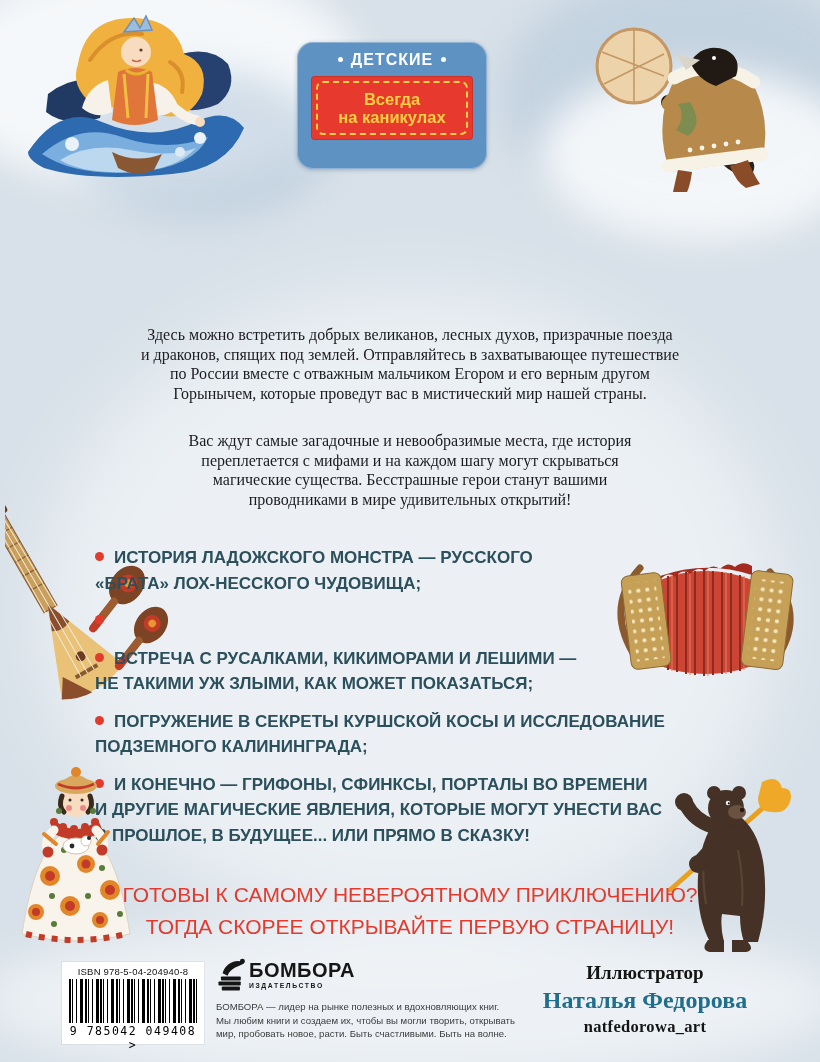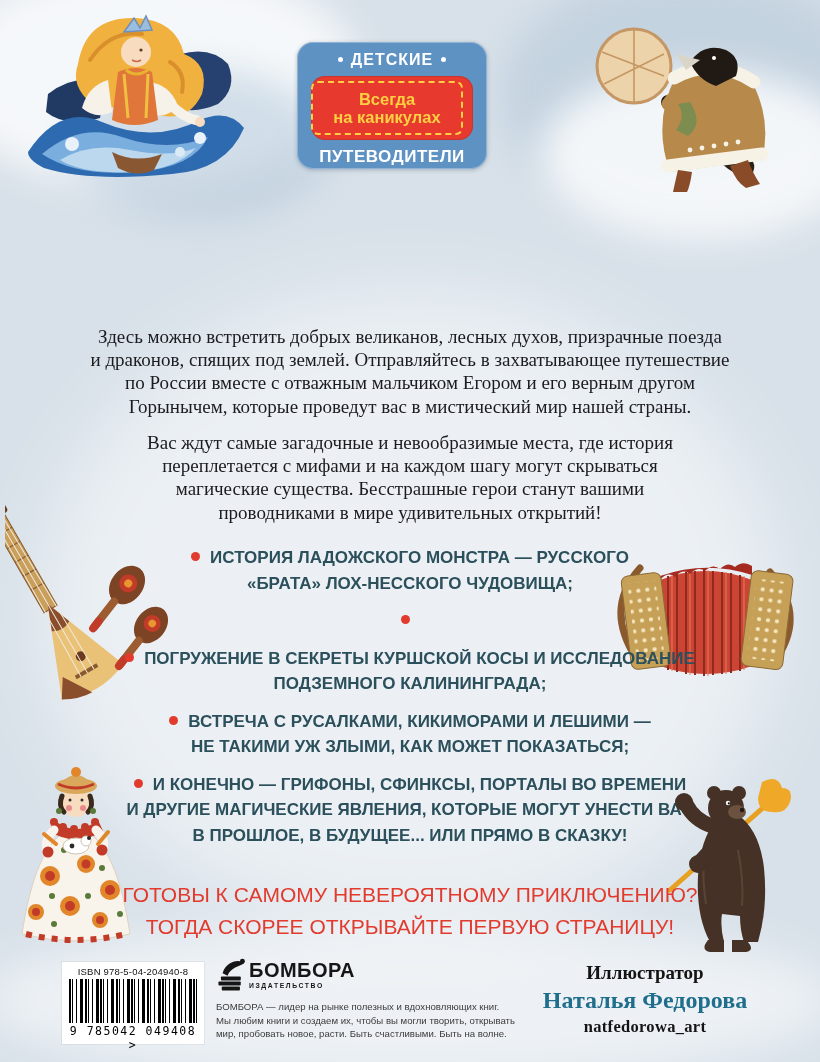--- a/index.html
+++ b/index.html
@@ -15,37 +15,37 @@
   .c4{left:70px;top:70px;width:260px;height:150px;background:rgba(173,196,216,.5);}
   .c5{left:40px;top:290px;width:740px;height:640px;background:rgba(255,255,255,.5);filter:blur(40px);}
   .c6{left:-20px;top:920px;width:860px;height:160px;background:rgba(255,255,255,.55);filter:blur(24px);}
   .abs{position:absolute;}
 
   
   .badge{left:297px;top:42px;width:190px;height:127px;background:#5d92c3;border-radius:16px;
     box-shadow:inset 0 0 0 1px rgba(255,255,255,.3),0 1px 4px rgba(40,60,90,.3);text-align:center;}
   .badge-top{margin-top:9px;color:#fff;font-weight:800;font-size:16px;letter-spacing:1px;}
   .badge-dot{display:inline-block;width:5px;height:5px;border-radius:50%;background:#fff;vertical-align:3px;margin:0 8px;}
-  .badge-red{margin:7px auto 0;width:162px;height:64px;background:#e8392f;border-radius:14px;
-    display:flex;align-items:center;justify-content:flex-start;box-shadow:inset 0 0 0 1px rgba(0,0,0,.12);}
+  .badge-red{margin:7px auto 0;width:162px;height:64px;background:#e8392f;border-radius:4px;
+    display:flex;align-items:center;justify-content:center;box-shadow:inset 0 0 0 1px rgba(0,0,0,.12);}
   .badge-red-inner{width:148px;height:50px;border:2px dashed #ffd043;border-radius:7px;
     display:flex;align-items:center;justify-content:center;color:#ffd043;font-weight:800;
     font-size:16.5px;line-height:1.12;white-space:pre-line;text-align:center;}
   .badge-bottom{margin-top:7px;color:#fff;font-weight:800;font-size:17px;letter-spacing:.5px;}
 
   .headline{left:55px;top:212px;width:710px;color:#e23b2e;font-weight:800;font-size:22px;
     line-height:1.42;text-align:center;white-space:pre-line;letter-spacing:.2px;}
-  .para{font-family:"Liberation Serif","DejaVu Serif",serif;color:#1c1c20;font-size:19px;
+  .para{font-family:"Liberation Serif","DejaVu Serif",serif;color:#1c1c20;font-size:16px;
     line-height:1.22;text-align:center;white-space:pre-line;}
   .para1{left:25px;top:325px;width:770px;}
   .para2{left:55px;top:431px;width:710px;}
 
   .bullets{left:95px;top:545px;width:630px;}
   .bullet{position:relative;margin-bottom:12px;color:#2b505c;font-weight:800;font-size:17px;
-    line-height:1.5;text-align:center;white-space:pre-line;}
+    line-height:1.5;text-align:left;white-space:pre-line;}
   .bullet .dot{display:inline-block;width:9px;height:9px;border-radius:50%;background:#e23b2e;
     margin-right:10px;vertical-align:2px;}
 
   .cta{left:60px;top:879px;width:700px;color:#e23b2e;font-weight:400;font-size:21px;
     line-height:1.5;text-align:center;white-space:pre-line;}
 
   
   .barcode-box{left:62px;top:962px;width:142px;height:82px;background:#fff;box-sizing:border-box;
     padding:4px 7px 3px;box-shadow:0 0 0 1px rgba(0,0,0,.05);}
   .isbn{font-size:9.5px;letter-spacing:.2px;text-align:center;color:#111;line-height:1.2;}
@@ -132,21 +132,20 @@
   </svg>
 
   <div class="abs badge">
     <div class="badge-top">
       <span class="badge-dot"></span><span>ДЕТСКИЕ</span><span class="badge-dot"></span>
     </div>
     <div class="badge-red">
       <div class="badge-red-inner">Всегда
 на каникулах</div>
     </div>
-    <div class="badge-bottom">ПУТЕВОДИТЕЛИ</div>
   </div>
 
 
   <div class="abs para para1">Здесь можно встретить добрых великанов, лесных духов, призрачные поезда
 и драконов, спящих под землей. Отправляйтесь в захватывающее путешествие
 по России вместе с отважным мальчиком Егором и его верным другом
 Горынычем, которые проведут вас в мистический мир нашей страны.</div>
   <div class="abs para para2">Вас ждут самые загадочные и невообразимые места, где история
 переплетается с мифами и на каждом шагу могут скрываться
 магические существа. Бесстрашные герои станут вашими
@@ -199,24 +198,24 @@
     <g transform="rotate(7 164 74)">
       <rect x="144" y="26" width="42" height="96" rx="7" fill="#c7a058" stroke="#8a6a34"></rect>
       <rect x="150" y="34" width="30" height="80" fill="url(#acc-dots)"></rect>
     </g>
   </svg>
 
   <div class="abs bullets">
     <div class="bullet"><span class="dot"></span><span>ИСТОРИЯ ЛАДОЖСКОГО МОНСТРА — РУССКОГО
 «БРАТА» ЛОХ-НЕССКОГО ЧУДОВИЩА;</span></div>
     <div class="bullet"><span class="dot"></span></div>
+    <div class="bullet"><span class="dot"></span><span>ВСТРЕЧА С РУСАЛКАМИ, КИКИМОРАМИ И ЛЕШИМИ —
+НЕ ТАКИМИ УЖ ЗЛЫМИ, КАК МОЖЕТ ПОКАЗАТЬСЯ;</span></div>
     <div class="bullet"><span class="dot"></span><span>ПОГРУЖЕНИЕ В СЕКРЕТЫ КУРШСКОЙ КОСЫ И ИССЛЕДОВАНИЕ
 ПОДЗЕМНОГО КАЛИНИНГРАДА;</span></div>
-    <div class="bullet"><span class="dot"></span><span>ВСТРЕЧА С РУСАЛКАМИ, КИКИМОРАМИ И ЛЕШИМИ —
-НЕ ТАКИМИ УЖ ЗЛЫМИ, КАК МОЖЕТ ПОКАЗАТЬСЯ;</span></div>
     <div class="bullet"><span class="dot"></span><span>И КОНЕЧНО — ГРИФОНЫ, СФИНКСЫ, ПОРТАЛЫ ВО ВРЕМЕНИ
 И ДРУГИЕ МАГИЧЕСКИЕ ЯВЛЕНИЯ, КОТОРЫЕ МОГУТ УНЕСТИ ВАС
 В ПРОШЛОЕ, В БУДУЩЕЕ... ИЛИ ПРЯМО В СКАЗКУ!</span></div>
   </div>
 
   <svg class="abs" style="left:6px;top:764px" width="140" height="185" viewBox="0 0 140 185">
     <path d="M70 62 C38 72 24 118 16 170 Q70 184 124 170 C116 118 102 72 70 62 Z" fill="#f8f4ec" stroke="#ddd2c2" stroke-width="1"></path>
     <g>
       <circle cx="44" cy="112" r="10" fill="#e2862a"></circle>
         <circle cx="44" cy="112" r="5" fill="#c23b28"></circle>

